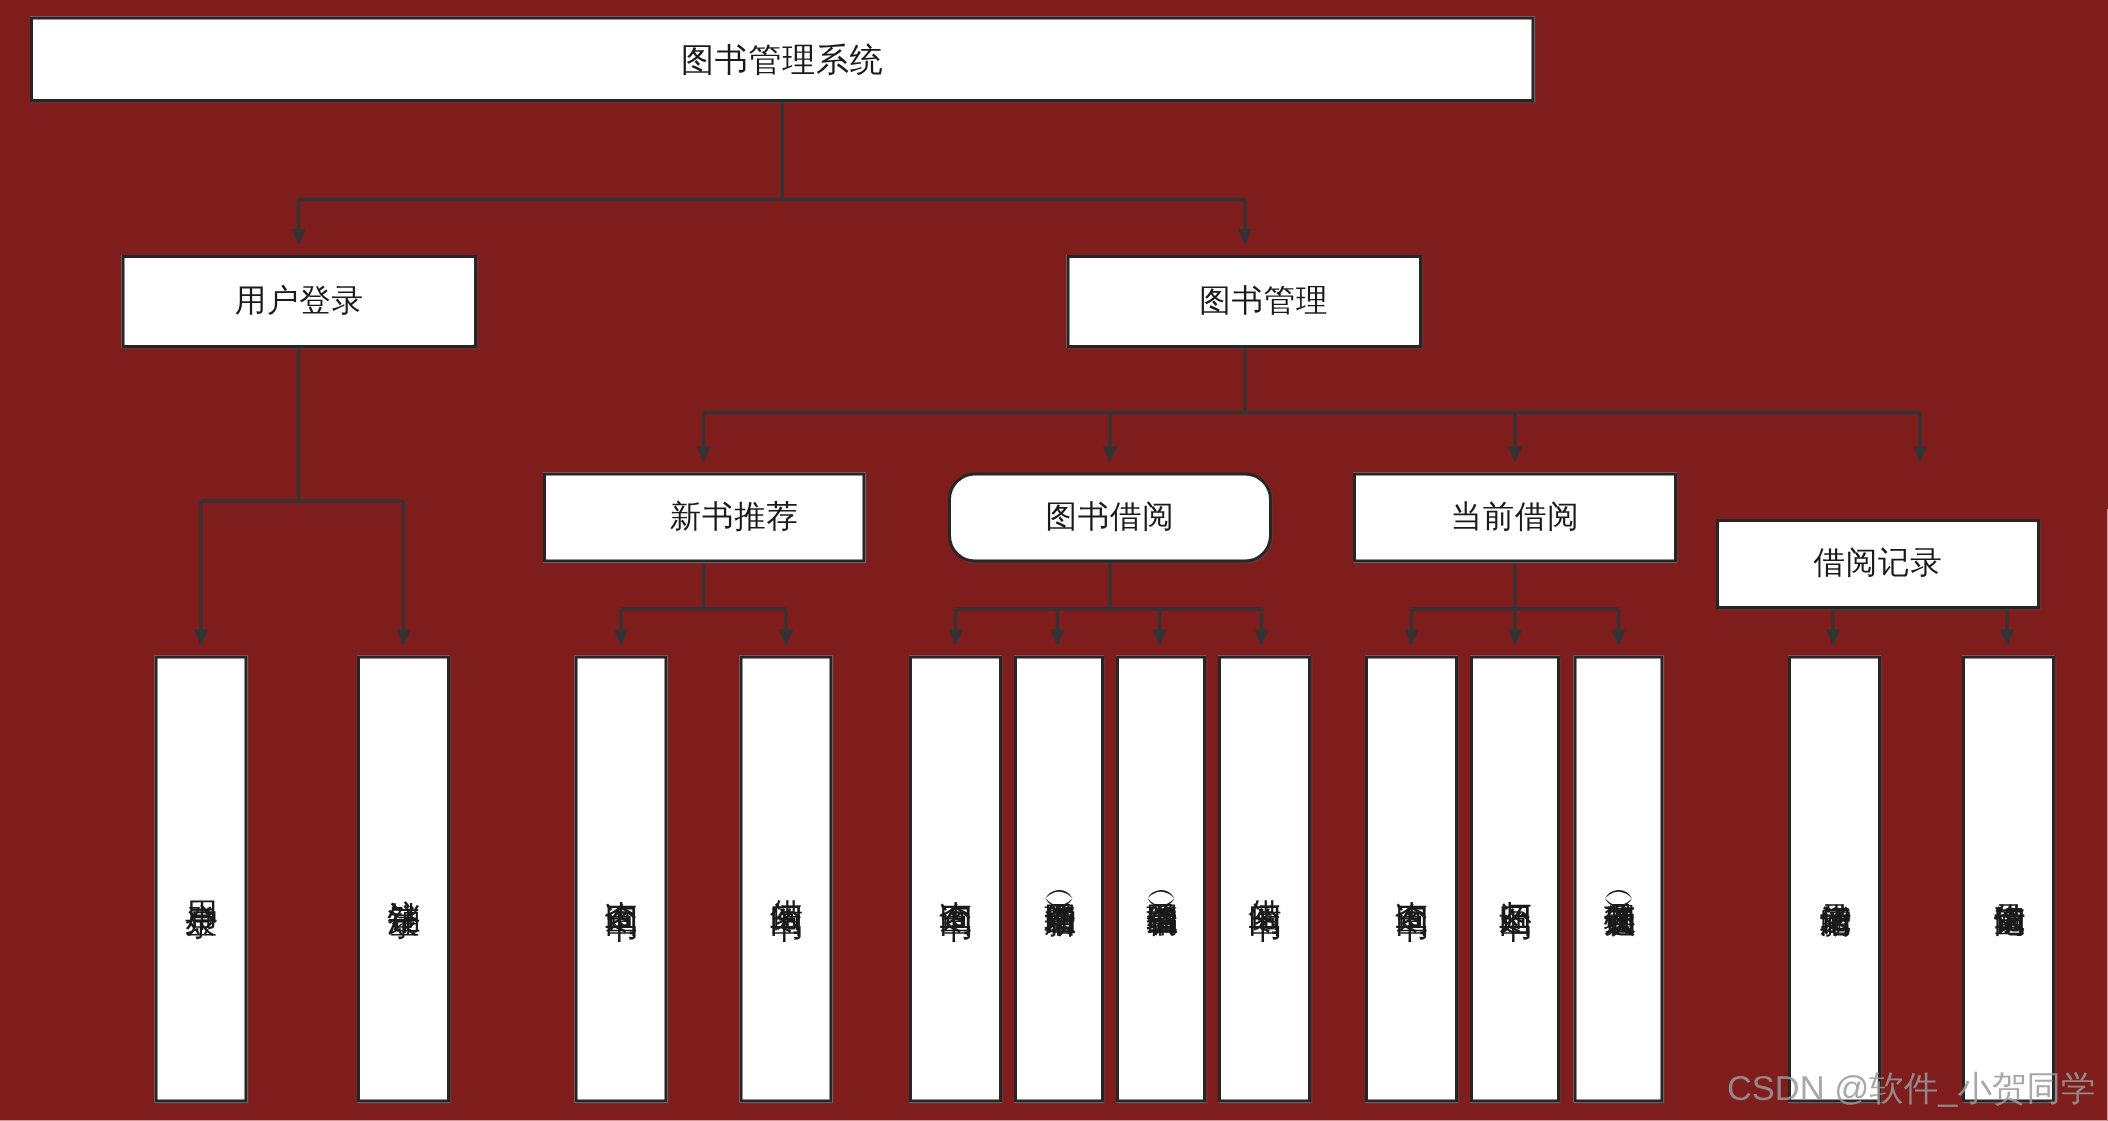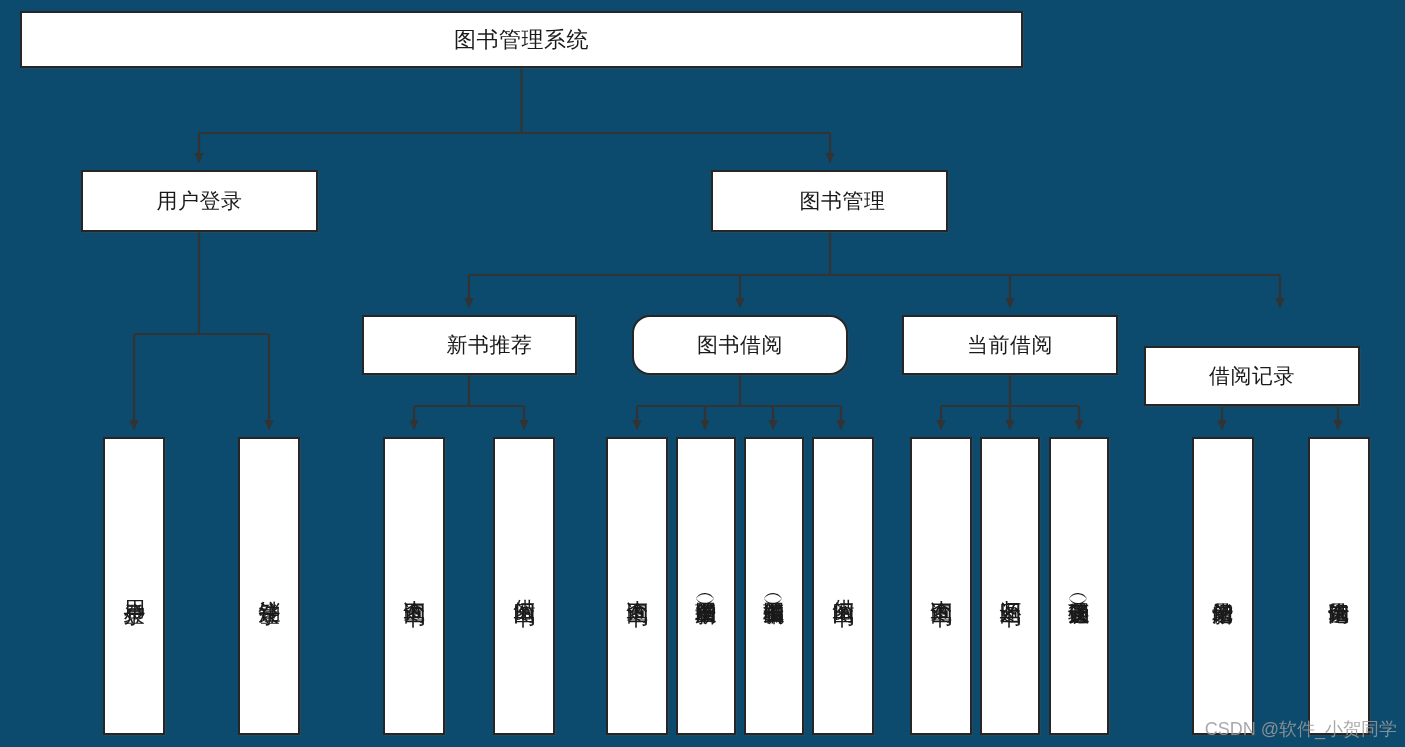--- a/index.html
+++ b/index.html
@@ -7,21 +7,21 @@
     padding: 0;
     background: #ffffff;
   }
   body {
     font-family: "Liberation Sans", "DejaVu Sans", sans-serif;
   }
   #canvas {
     position: relative;
     width: 1405px;
     height: 747px;
-    background: #0c4a6e;
+    background: #7f1d1d;
     overflow: hidden;
   }
   .node {
     position: absolute;
     box-sizing: border-box;
     border: 2px solid #262626;
     background: #ffffff;
     display: flex;
     align-items: center;
     justify-content: center;
@@ -73,21 +73,21 @@
     stroke-width: 2.2;
     fill: none;
   }
   .arrowhead {
     fill: #333333;
   }
   .watermark {
     position: absolute;
     right: 8px;
     bottom: 6px;
-    font-size: 18px;
+    font-size: 23px;
     color: #9a9a9a;
     opacity: 0.85;
     white-space: nowrap;
     font-family: "Liberation Sans", "DejaVu Sans", sans-serif;
   }
 </style>
 </head>
 <body>
 
 <div id="canvas">

